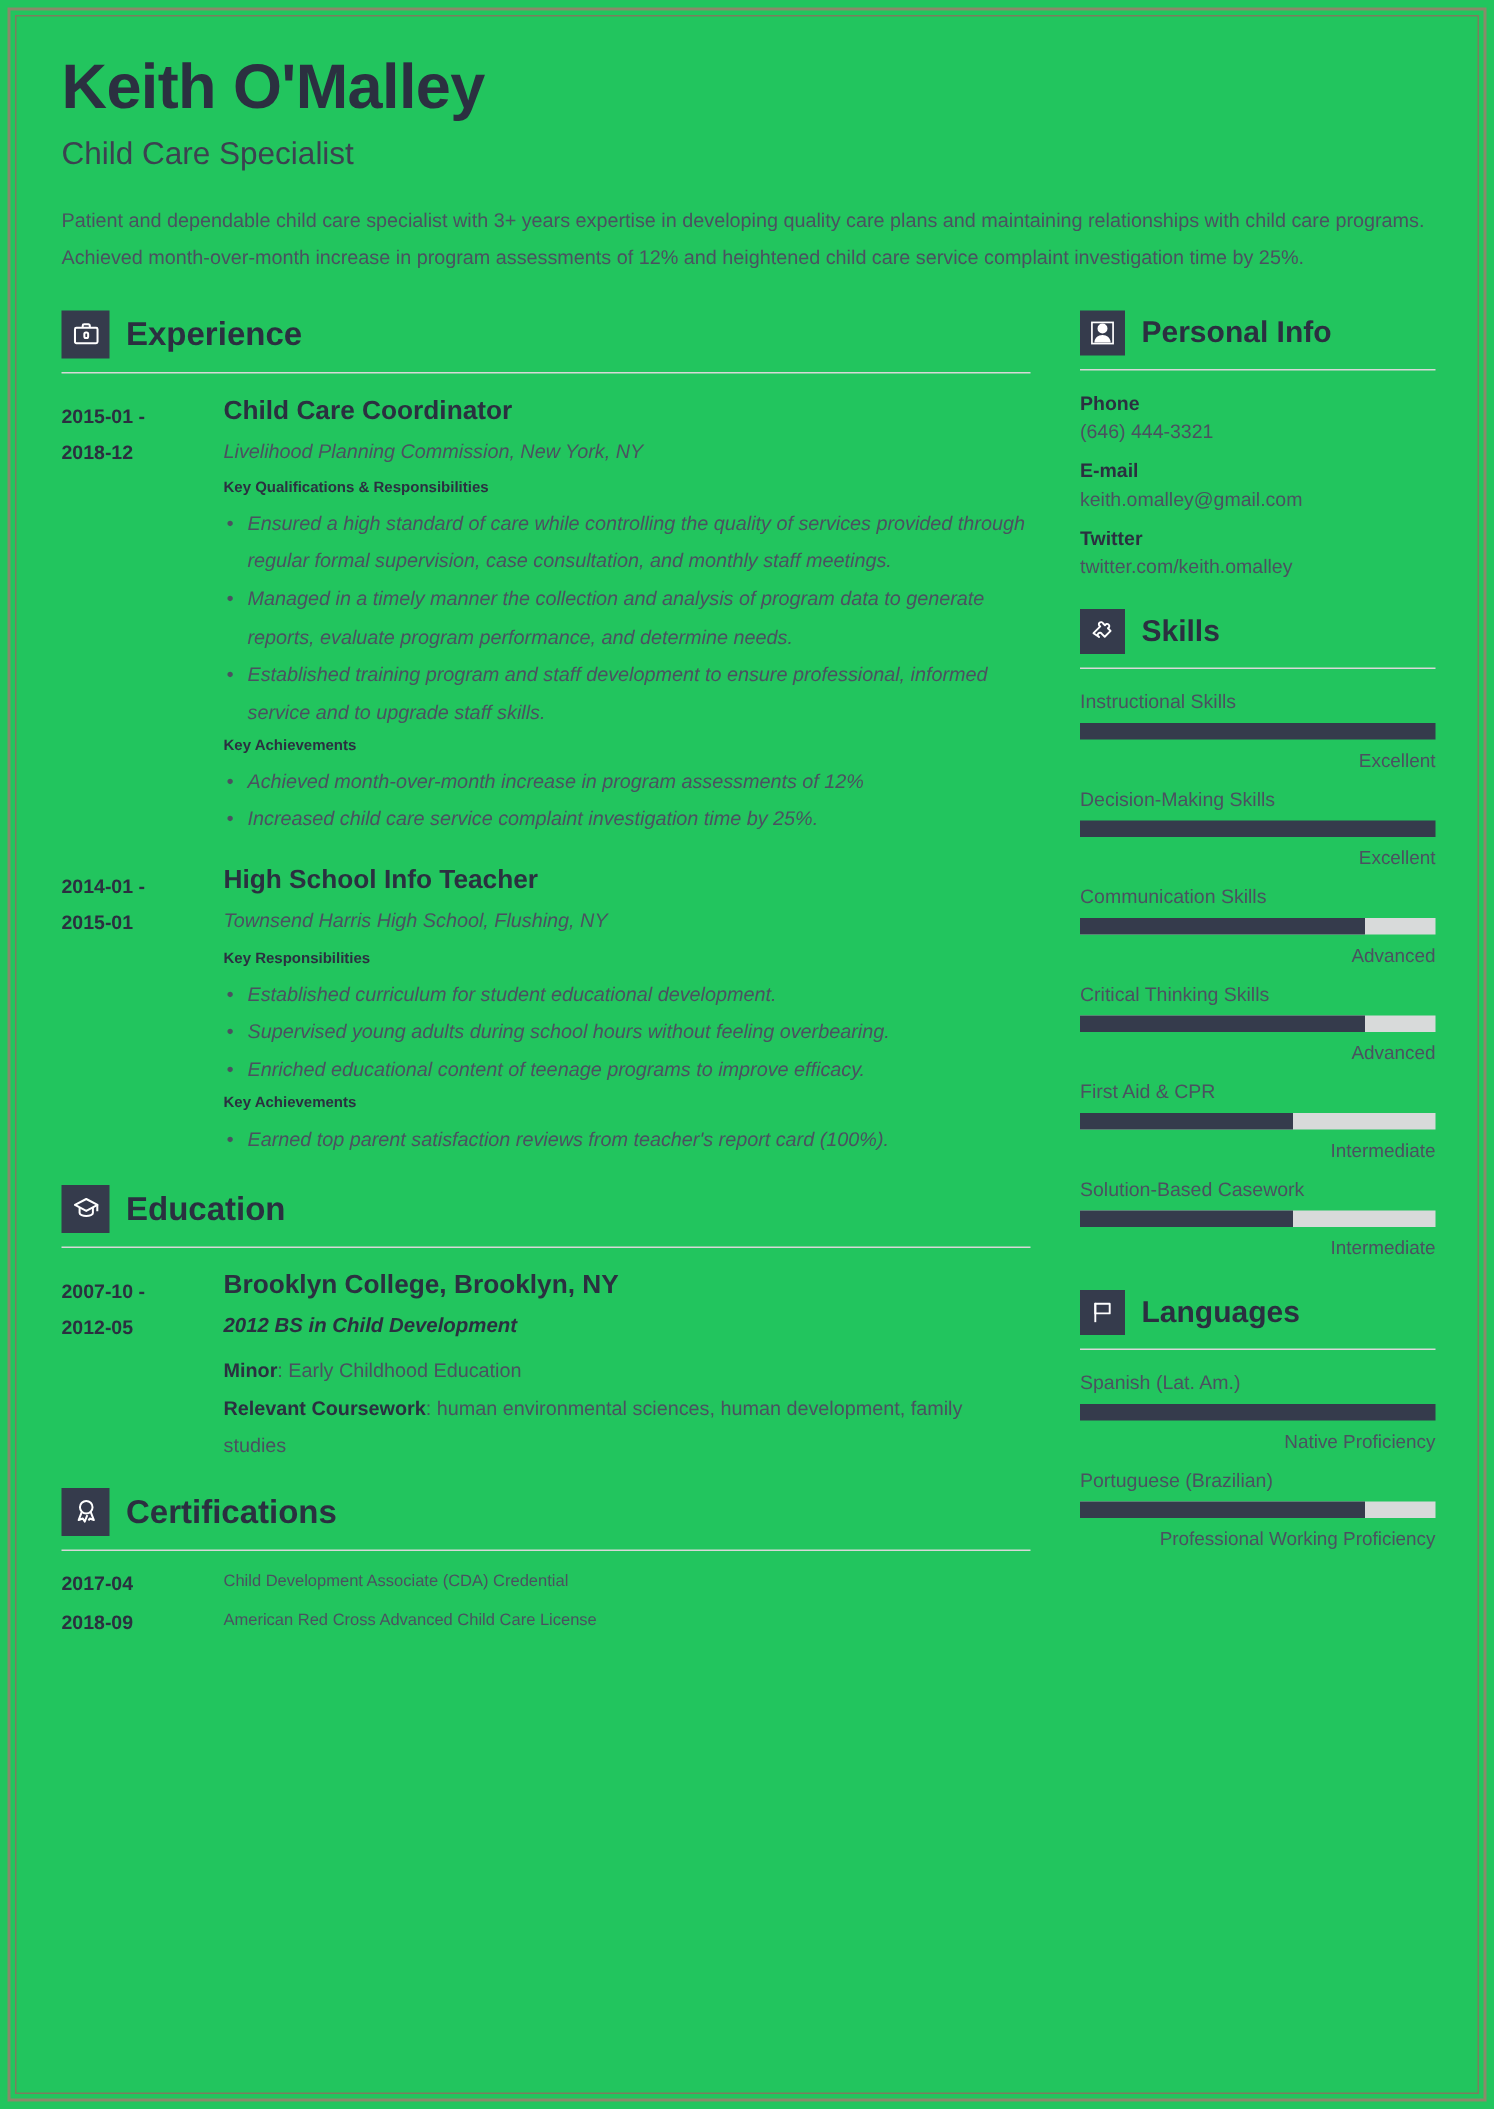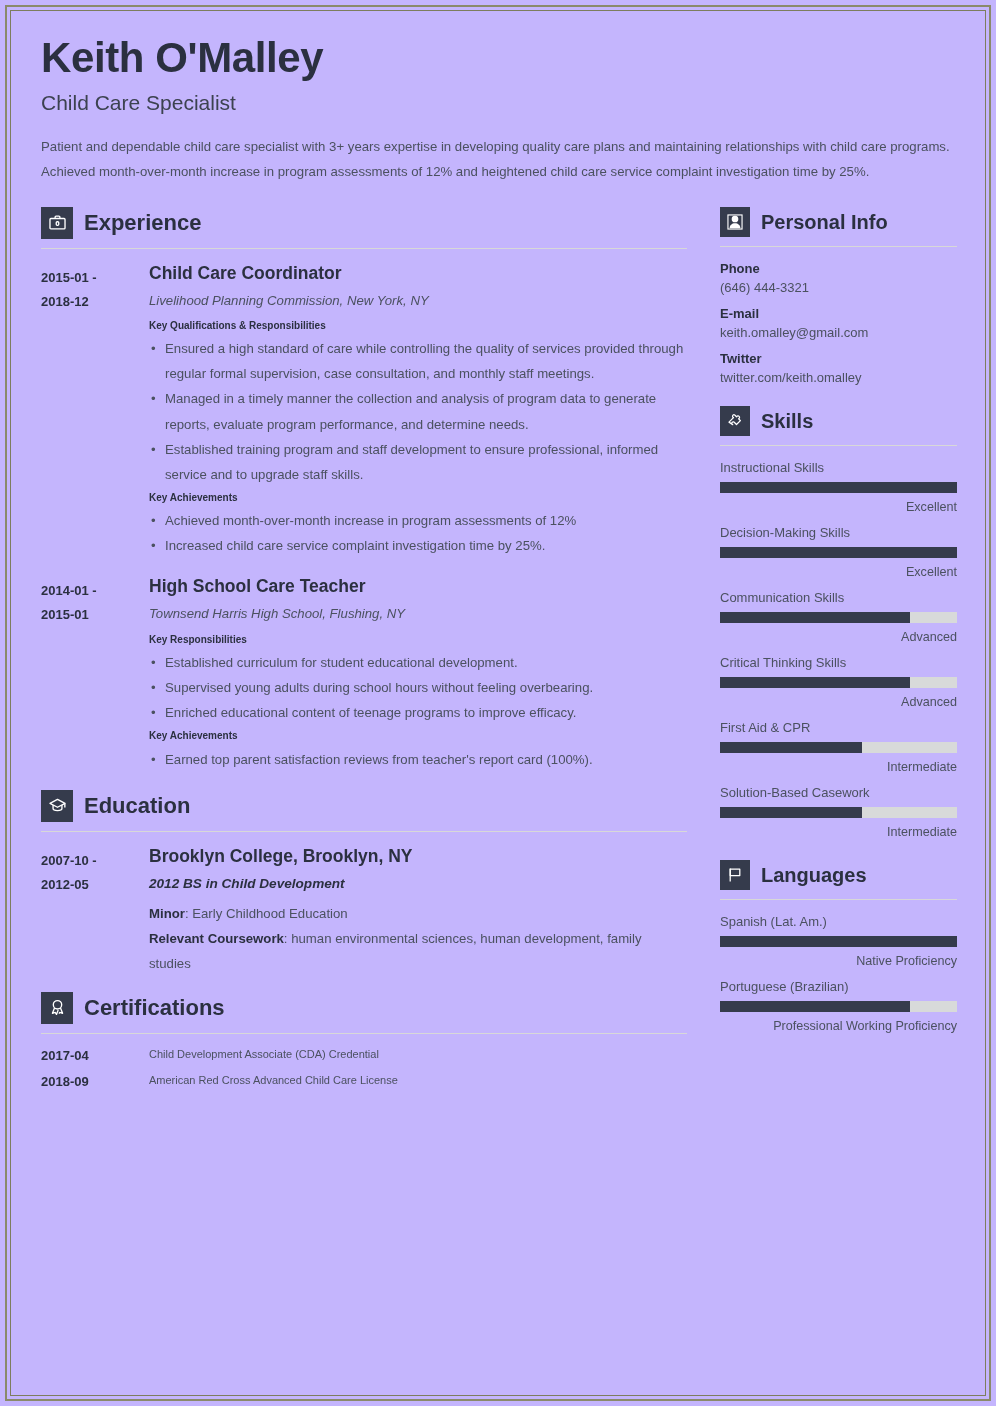--- a/index.html
+++ b/index.html
@@ -6,21 +6,21 @@
   html, body {
     margin: 0;
     padding: 0;
     background: #ffffff;
     font-family: "Liberation Sans", sans-serif;
   }
   .page {
     position: relative;
     width: 996px;
     height: 1406px;
-    background: #c4b5fd;
+    background: #22c55e;
     overflow: hidden;
   }
   
   .frame-outer {
     position: absolute;
     left: 5px; top: 5px; right: 5px; bottom: 5px;
     border: 2px solid #8a8a6a;
     pointer-events: none;
   }
   .frame-inner {
@@ -138,20 +138,21 @@
     font-size: 10px;
     font-weight: bold;
     color: #2b3040;
     margin: 2px 0 2px 0;
     line-height: 1.75;
   }
   ul.bullets {
     list-style: none;
     margin: 0 0 2px 0;
     padding: 0;
+    font-style: italic;
   }
   ul.bullets li {
     position: relative;
     font-size: 13.2px;
     color: #4b5160;
     line-height: 1.9;
     padding-left: 16px;
     margin-bottom: 0;
   }
   ul.bullets li::before {
@@ -275,21 +276,21 @@
               </ul>
             </div>
           </div>
 
           <div class="entry">
             <div class="entry-dates">
               <div>2014-01 -</div>
               <div>2015-01</div>
             </div>
             <div class="entry-main">
-              <div class="entry-title">High School Care Teacher</div>
+              <div class="entry-title">High School Info Teacher</div>
               <div class="entry-sub">Townsend Harris High School, Flushing, NY</div>
 
               <div class="group-label">Key Responsibilities</div>
               <ul class="bullets">
                 <li>Established curriculum for student educational development.</li>
                 <li>Supervised young adults during school hours without feeling overbearing.</li>
                 <li>Enriched educational content of teenage programs to improve efficacy.</li>
               </ul>
 
               <div class="group-label">Key Achievements</div>

